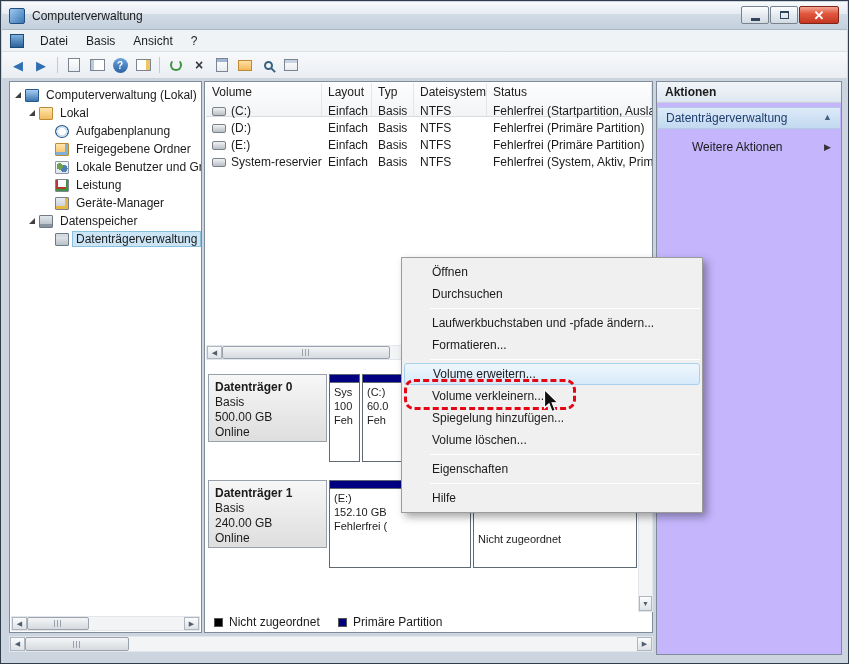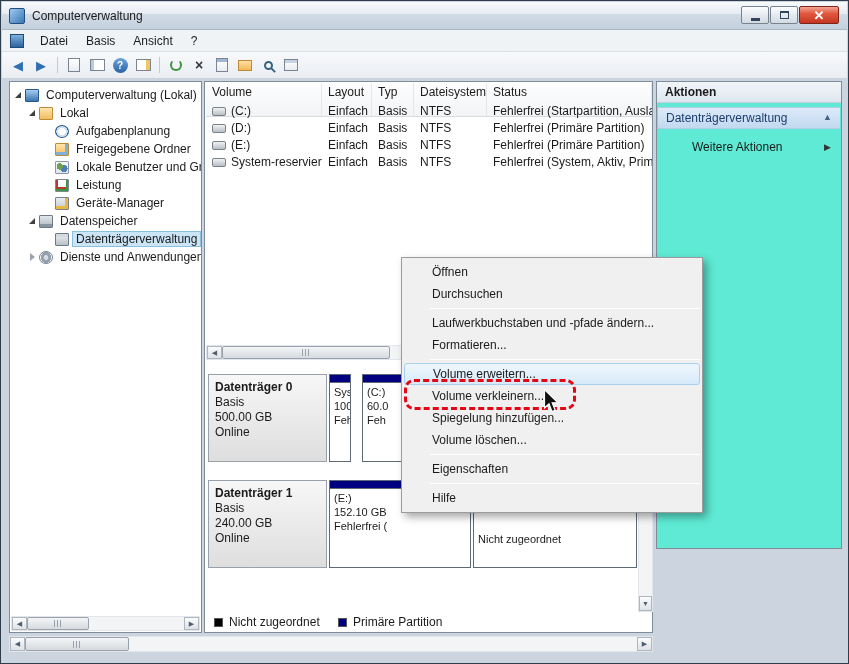--- a/index.html
+++ b/index.html
@@ -79,35 +79,35 @@
     background:linear-gradient(#fdfdfe,#f2f4f6);border-bottom:1px solid #d8dbdf}
   .lv-hc{padding:2px 0 0 6px;border-right:1px solid #e4e6e9;overflow:hidden;white-space:nowrap}
   .lv-rows{position:absolute;left:1px;top:20px;width:446px}
   .lv-row{display:grid;grid-template-columns:116px 50px 42px 73px 1fr;height:17px;align-items:center}
   .lv-c{padding-left:6px;white-space:nowrap;overflow:hidden}
   .v-ico{display:inline-block;width:14px;height:9px;background:linear-gradient(#f2f2f2,#b9bfc6);border:1px solid #79818b;border-radius:2px;margin-right:5px;vertical-align:-1px}
   .hsb-top{position:absolute;left:1px;top:263px;width:432px;height:15px}
   .vsb{position:absolute;left:433px;top:281px;width:15px;height:249px}
 
   
-  .d-info{position:absolute;width:119px;height:88px;background:linear-gradient(#f7f7f7,#dedede);border:1px solid #9aa0a7;padding:5px 6px;line-height:15px}
+  .d-info{position:absolute;width:119px;height:68px;background:linear-gradient(#f7f7f7,#dedede);border:1px solid #9aa0a7;padding:5px 6px;line-height:15px}
   .d-info b{display:block}
   .part{position:absolute;height:88px;background:#fff;border:1px solid #5f6a75}
   .part-band{height:8px;background:#000080;border-bottom:1px solid #5f6a75}
   .part-band.unalloc{background:#000}
   .part-text{padding:2px 4px;font-size:11px;line-height:14px;white-space:nowrap;overflow:hidden}
   .un-label{position:absolute;left:4px;top:52px;font-size:11px;white-space:nowrap}
   .legend{position:absolute;left:1px;top:530px;width:432px;height:20px;background:#fff;display:flex;align-items:center}
   .leg-item{display:flex;align-items:center;margin-left:8px;width:116px;flex:none}
   .leg-sq{width:9px;height:9px;border:1px solid #555;margin-right:6px;flex:none}
   .leg-sq.black{background:#000}
   .leg-sq.navy{background:#000080}
 
   
-  .actions-pane{position:absolute;left:655px;top:80px;width:186px;height:468px;background:#5eead4;border:1px solid #7f8b98}
+  .actions-pane{position:absolute;left:655px;top:80px;width:186px;height:574px;background:#c4b5fd;border:1px solid #7f8b98}
   .ap-header{height:21px;background:linear-gradient(#f2f6fa,#dde6f0);border-bottom:1px solid #c6d0dc;font-weight:bold;padding:3px 0 0 8px}
   .ap-section{position:absolute;left:1px;right:1px;top:25px;height:22px;background:linear-gradient(#ddeafa,#c2d9f0);
     border-top:1px solid #b4cbe4;border-bottom:1px solid #b4cbe4;color:#1e3d6b;padding:3px 0 0 8px}
   .ap-chevron{position:absolute;right:8px;top:4px;font-size:9px;color:#44617e}
   .ap-more{position:absolute;left:1px;right:1px;top:55px;height:20px;padding:3px 0 0 34px}
   .ap-more-arrow{position:absolute;right:9px;top:5px;font-size:9px;color:#333}
 
   .bottom-sb{position:absolute;left:8px;top:635px;width:644px;height:16px}
 
   
@@ -236,27 +236,20 @@
             <span class="exp-open"></span>
           </span>
         <span class="t-ico ti-storage"></span>
         <span class="t-label">Datenspeicher</span>
       </div>
       <div class="tree-row lvl2">
         <span class="exp"></span>
         <span class="t-ico ti-disk"></span>
         <span class="t-label sel">Datenträgerverwaltung</span>
       </div>
-      <div class="tree-row lvl1">
-        <span class="exp">
-            <span class="exp-closed"></span>
-          </span>
-        <span class="t-ico ti-services"></span>
-        <span class="t-label">Dienste und Anwendungen</span>
-      </div>
     </div>
     <div class="tree-hsb sb">
       <span class="sb-btn">◀</span>
       <span class="sb-thumb" style="width:62px">
           <span class="grip"></span>
         </span>
       <span class="sb-track"></span>
       <span class="sb-btn">▶</span>
     </div>
   </div>
@@ -310,21 +303,21 @@
       <span class="sb-track"></span>
       <span class="sb-btn">▶</span>
     </div>
 
     <div class="d-info" style="left:3px;top:292px">
       <b>Datenträger 0</b>
       <span>Basis</span><br>
       <span>500.00 GB</span><br>
       <span>Online</span>
     </div>
-    <div class="part" style="left:124px;top:292px;width:22px">
+    <div class="part" style="left:124px;top:292px;width:31px">
       <div class="part-band"></div>
       <div class="part-text">
         <div>Sys</div>
         <div>100</div>
         <div>Feh</div>
       </div>
     </div>
     <div class="part" style="left:157px;top:292px;width:275px">
       <div class="part-band"></div>
       <div class="part-text">

